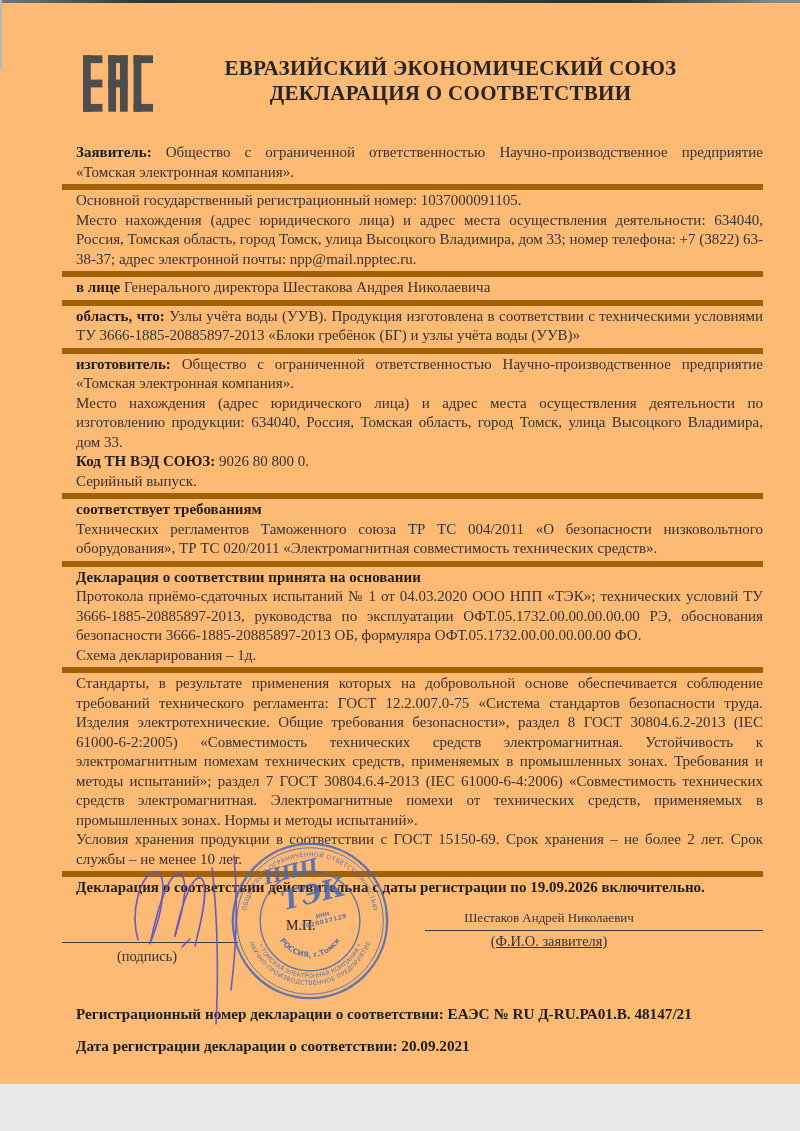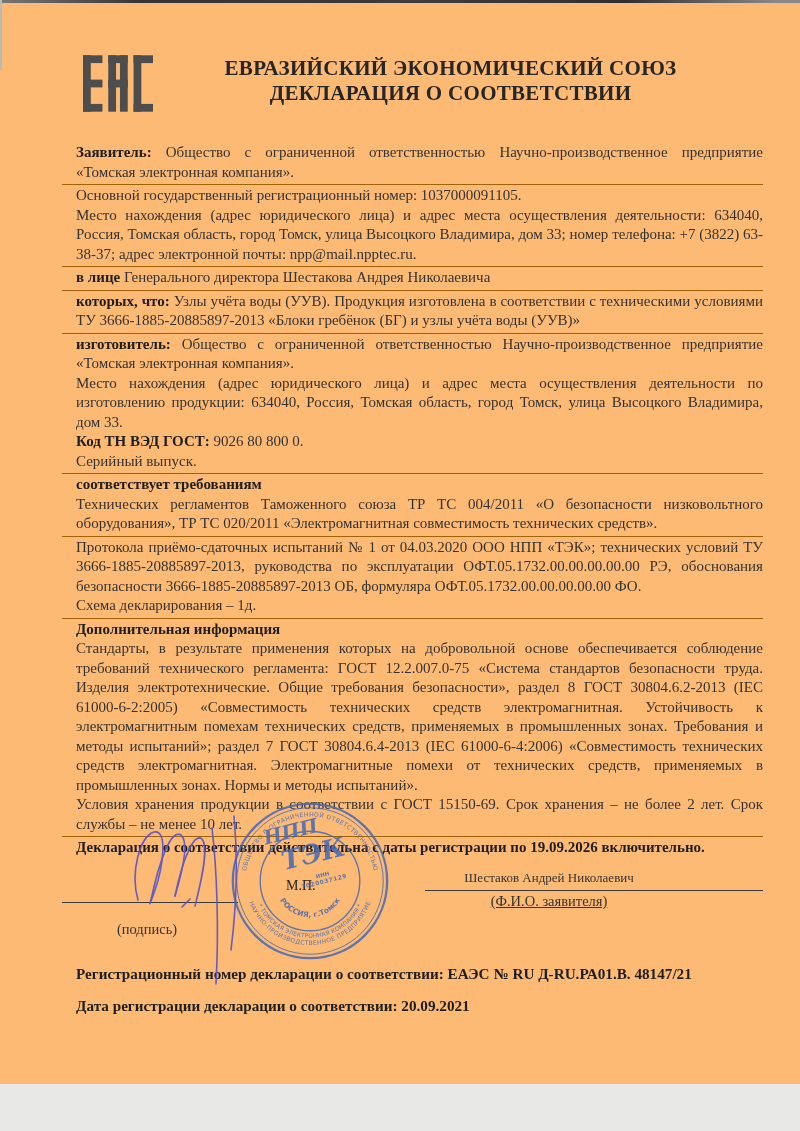--- a/index.html
+++ b/index.html
@@ -11,29 +11,29 @@
   .scan-edge-top{position:absolute;top:0;left:0;right:0;height:3px;
     background:linear-gradient(to right,#777,#343434 18%,#3c3c3c 55%,#2f2f2f 78%,#888 97%);}
   .scan-edge-left{position:absolute;top:0;left:0;width:2px;height:70px;background:#b9b9b6;}
 
   .header{display:flex;align-items:flex-start;margin:55px 0 0 83px;}
   .eac-logo{width:70px;height:57px;flex:0 0 auto;}
   .title{flex:1;text-align:center;padding-right:52px;padding-top:1px;
     font-weight:bold;font-size:21px;line-height:25px;letter-spacing:.3px;color:#262626;}
 
   .content{margin:30px 37px 0 62px;font-size:15px;line-height:19.5px;}
-  .sec{border-bottom:1px solid #a16207;padding:1px 0 2px 0;}
+  .sec{border-bottom:6px solid #a16207;padding:1px 0 2px 0;}
   .sec.norule{border-bottom:none;}
   .para{margin:0;padding-left:14px;text-align:justify;}
   .para.left{text-align:left;}
   b{color:#1e1e1e;}
 
   .sig-area{position:relative;height:96px;}
   .sig-line{position:absolute;left:0;top:42px;width:176px;border-top:1.4px solid #3a3a3a;}
-  .sig-caption{position:absolute;left:20px;top:60px;width:130px;text-align:center;font-size:14.5px;}
+  .sig-caption{position:absolute;left:20px;top:47px;width:130px;text-align:center;font-size:14.5px;}
   .mp{position:absolute;left:224px;top:16px;font-size:14px;color:#242424;z-index:2;}
   .name-wrap{position:absolute;right:0;top:8px;width:338px;}
   .name{text-align:center;padding-right:90px;font-size:13px;}
   .name-line{border-top:1.4px solid #3a3a3a;margin-top:3px;}
   .name-caption{text-align:center;padding-right:90px;font-size:14.5px;margin-top:1px;text-decoration:underline;}
   .stamp{position:absolute;left:165px;top:-62px;width:166px;height:166px;z-index:3;opacity:.85;}
   .signature-svg{position:absolute;left:62px;top:-50px;width:145px;height:182px;z-index:4;opacity:.92;}
   .stamp text{font-family:"DejaVu Sans",sans-serif;}
   .stamp .script{font-family:"DejaVu Serif",serif;font-style:italic;}
 
@@ -79,42 +79,42 @@
     <div class="sec">
       <p class="para left">Основной государственный регистрационный номер: 1037000091105.</p>
       <p class="para">Место нахождения (адрес юридического лица) и адрес места осуществления деятельности: 634040, Россия, Томская область, город Томск, улица Высоцкого Владимира, дом 33; номер телефона: +7 (3822) 63-38-37; адрес электронной почты: npp@mail.npptec.ru.</p>
     </div>
 
     <div class="sec">
       <p class="para left"><b>в лице</b><span> Генерального директора Шестакова Андрея Николаевича</span></p>
     </div>
 
     <div class="sec">
-      <p class="para"><b>которых, что:</b><span> Узлы учёта воды (УУВ). Продукция изготовлена в соответствии с техническими условиями ТУ 3666-1885-20885897-2013 «Блоки гребёнок (БГ) и узлы учёта воды (УУВ)»</span></p>
+      <p class="para"><b>область, что:</b><span> Узлы учёта воды (УУВ). Продукция изготовлена в соответствии с техническими условиями ТУ 3666-1885-20885897-2013 «Блоки гребёнок (БГ) и узлы учёта воды (УУВ)»</span></p>
     </div>
 
     <div class="sec">
       <p class="para"><b>изготовитель:</b><span> Общество с ограниченной ответственностью Научно-производственное предприятие «Томская электронная компания».</span></p>
       <p class="para">Место нахождения (адрес юридического лица) и адрес места осуществления деятельности по изготовлению продукции: 634040, Россия, Томская область, город Томск, улица Высоцкого Владимира, дом 33.</p>
-      <p class="para left"><b>Код ТН ВЭД ГОСТ:</b><span> 9026 80 800 0.</span></p>
+      <p class="para left"><b>Код ТН ВЭД СОЮЗ:</b><span> 9026 80 800 0.</span></p>
       <p class="para left">Серийный выпуск.</p>
     </div>
 
     <div class="sec">
       <p class="para left"><b>соответствует требованиям</b></p>
       <p class="para">Технических регламентов Таможенного союза ТР ТС 004/2011 «О безопасности низковольтного оборудования», ТР ТС 020/2011 «Электромагнитная совместимость технических средств».</p>
     </div>
 
     <div class="sec">
+      <p class="para left"><b>Декларация о соответствии принята на основании</b></p>
       <p class="para">Протокола приёмо-сдаточных испытаний № 1 от 04.03.2020 ООО НПП «ТЭК»; технических условий ТУ 3666-1885-20885897-2013, руководства по эксплуатации ОФТ.05.1732.00.00.00.00.00 РЭ, обоснования безопасности 3666-1885-20885897-2013 ОБ, формуляра ОФТ.05.1732.00.00.00.00.00 ФО.</p>
       <p class="para left">Схема декларирования – 1д.</p>
     </div>
 
     <div class="sec">
-      <p class="para left"><b>Дополнительная информация</b></p>
       <p class="para">Стандарты, в результате применения которых на добровольной основе обеспечивается соблюдение требований технического регламента: ГОСТ 12.2.007.0-75 «Система стандартов безопасности труда. Изделия электротехнические. Общие требования безопасности», раздел 8 ГОСТ 30804.6.2-2013 (IEC 61000-6-2:2005) «Совместимость технических средств электромагнитная. Устойчивость к электромагнитным помехам технических средств, применяемых в промышленных зонах. Требования и методы испытаний»; раздел 7 ГОСТ 30804.6.4-2013 (IEC 61000-6-4:2006) «Совместимость технических средств электромагнитная. Электромагнитные помехи от технических средств, применяемых в промышленных зонах. Нормы и методы испытаний».</p>
       <p class="para">Условия хранения продукции в соответствии с ГОСТ 15150-69. Срок хранения – не более 2 лет. Срок службы – не менее 10 лет.</p>
     </div>
 
     <div class="sec norule">
       <p class="para"><b>Декларация о соответствии действительна с даты регистрации по 19.09.2026 включительно.</b></p>
     </div>
 
     <div class="sig-area">
       <div class="sig-line"></div>

